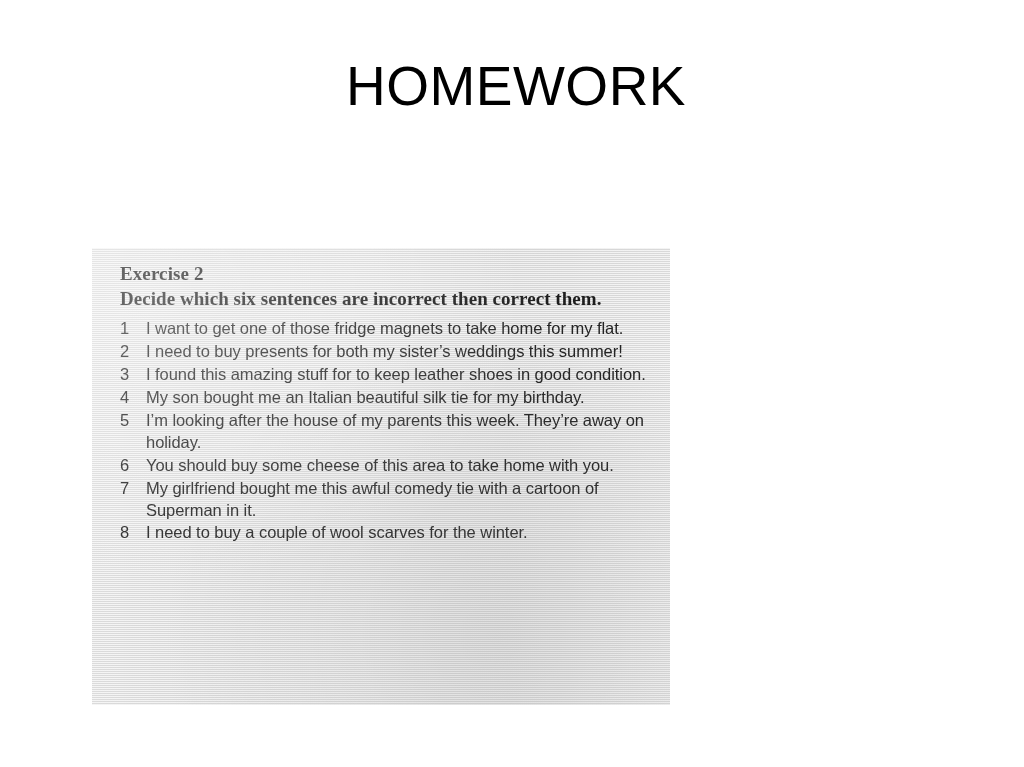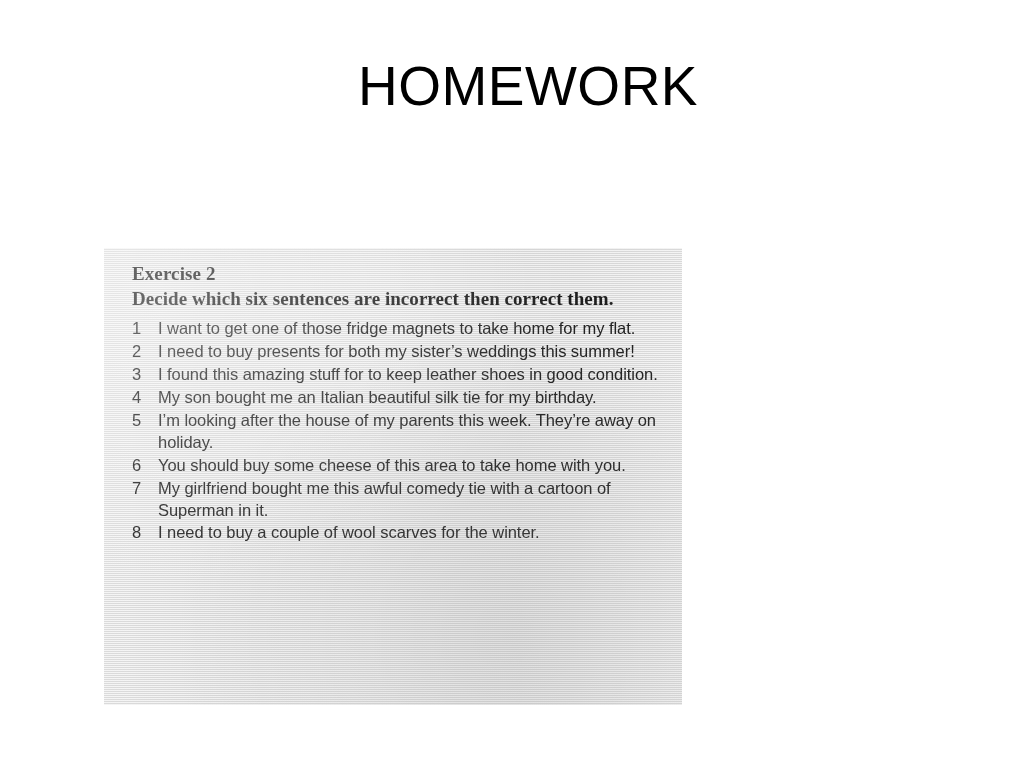--- a/index.html
+++ b/index.html
@@ -11,21 +11,21 @@
     height: 767px;
     background: #ffffff;
     font-family: "Liberation Sans", sans-serif;
     overflow: hidden;
     position: relative;
   }
 
   
   .slide {
     position: absolute;
-    left: 16px;
+    left: 4px;
     top: 0;
     width: 828px;
     height: 767px;
     background: #ffffff;
     padding-left: 36px;
   }
 
   
   .slide-title {
     position: absolute;

